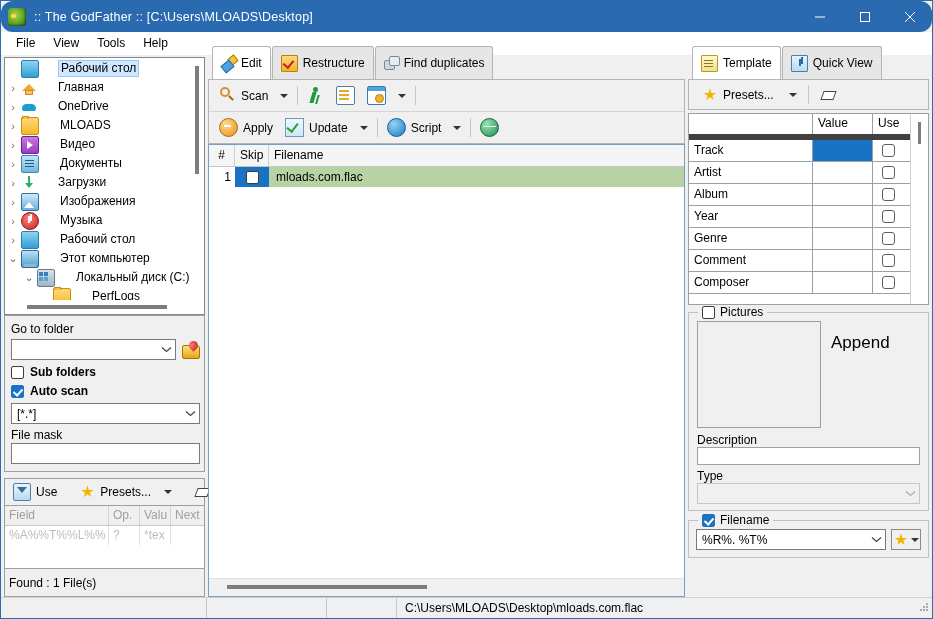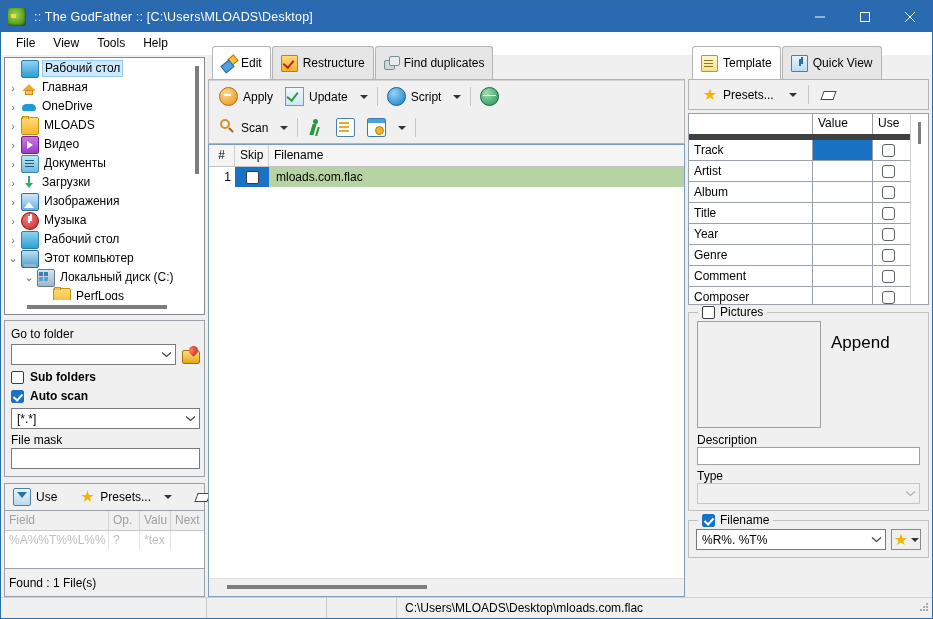--- a/index.html
+++ b/index.html
@@ -20,20 +20,21 @@
     display: flex; flex-direction: column;
   }
 
   
   .titlebar {
     height: 31px;
     background: #2a6ab0;
     display: flex; align-items: center;
     flex: 0 0 auto;
     color: #fff;
+    border-radius: 12px;
   }
   .app-icon {
     width: 18px; height: 18px;
     margin: 0 8px 0 7px;
     position: relative;
     border-radius: 3px;
     background: radial-gradient(circle at 40% 40%, #a8d84a 0%, #5fa524 55%, #2f6b12 100%);
     box-shadow: inset -1px -1px 2px rgba(0,0,0,.4);
     flex: 0 0 auto;
   }
@@ -110,20 +111,21 @@
   }
   .tnode .expander {
     width: 16px; height: 19px;
     display: flex; align-items: center; justify-content: center;
     flex: 0 0 16px;
     color: #707070;
   }
   .tnode .tlabel {
     padding: 1px 3px 1px 2px;
     line-height: 15px;
+    margin-left: 16px;
   }
   .tnode.selected .tlabel {
     background: #cde8ff;
     border: 1px solid #99c9ef;
     padding: 0 2px;
   }
   .ticon {
     width: 16px; height: 16px;
     flex: 0 0 16px;
     margin-right: 3px;
@@ -179,21 +181,20 @@
     position:absolute; left:0; right:14px; bottom:0; height:14px;
     background:#fff;
   }
   .hscroll .thumb {
     position:absolute; left:22px; top:5px; height:4px; width:140px;
     background:#7d7d7d;
   }
 
   
   .goto-block {
-    margin-top: 5px;
     border: 1px solid #9aa0a8;
     background: #f0f0f0;
     padding: 5px 4px 7px 6px;
     flex: 0 0 auto;
   }
   .lbl { font-size: 12px; color:#000; line-height: 16px; }
   .row { display:flex; align-items:center; gap:5px; }
   .combo {
     height: 21px; background:#fff;
     border:1px solid #7a7a7a;
@@ -707,20 +708,43 @@
           <span class="ic-restruct"></span>
           <span>Restructure</span>
         </div>
         <div class="tab">
           <span class="ic-dupes"></span>
           <span>Find duplicates</span>
         </div>
       </div>
 
       <div class="toolbar-block">
+        <div class="toolbar-row">
+          <div class="tb-item">
+            <span class="ic-scan"></span>
+            <span>Scan</span>
+          </div>
+          <div class="tb-item">
+            <span class="caret-dn"></span>
+          </div>
+          <div class="tsep"></div>
+          <div class="tb-item">
+            <span class="ic-runner"></span>
+          </div>
+          <div class="tb-item">
+            <span class="ic-list"></span>
+          </div>
+          <div class="tb-item">
+            <span class="ic-window"></span>
+          </div>
+          <div class="tb-item">
+            <span class="caret-dn"></span>
+          </div>
+          <div class="tsep"></div>
+        </div>
         <div class="toolbar-row second">
           <div class="tb-item">
             <span class="ic-apply"></span>
             <span>Apply</span>
           </div>
           <div class="tb-item">
             <span class="ic-update"></span>
             <span>Update</span>
           </div>
           <div class="tb-item">
@@ -731,43 +755,20 @@
             <span class="ic-script"></span>
             <span>Script</span>
           </div>
           <div class="tb-item">
             <span class="caret-dn"></span>
           </div>
           <div class="tsep"></div>
           <div class="tb-item">
             <span class="ic-globe"></span>
           </div>
-        </div>
-        <div class="toolbar-row">
-          <div class="tb-item">
-            <span class="ic-scan"></span>
-            <span>Scan</span>
-          </div>
-          <div class="tb-item">
-            <span class="caret-dn"></span>
-          </div>
-          <div class="tsep"></div>
-          <div class="tb-item">
-            <span class="ic-runner"></span>
-          </div>
-          <div class="tb-item">
-            <span class="ic-list"></span>
-          </div>
-          <div class="tb-item">
-            <span class="ic-window"></span>
-          </div>
-          <div class="tb-item">
-            <span class="caret-dn"></span>
-          </div>
-          <div class="tsep"></div>
         </div>
       </div>
 
       <div class="filelist">
         <div class="fl-head">
           <div class="fl-c-num">#</div>
           <div class="fl-c-skip">Skip</div>
           <div class="fl-c-name">Filename</div>
         </div>
         <div class="fl-body">
@@ -829,27 +830,20 @@
           </div>
           <div class="tt-row">
             <div class="tt-c-name">Artist</div>
             <div class="tt-c-val"></div>
             <div class="tt-c-use">
                 <span class="cbx"></span>
               </div>
           </div>
           <div class="tt-row">
             <div class="tt-c-name">Album</div>
-            <div class="tt-c-val"></div>
-            <div class="tt-c-use">
-                <span class="cbx"></span>
-              </div>
-          </div>
-          <div class="tt-row">
-            <div class="tt-c-name">Title</div>
             <div class="tt-c-val"></div>
             <div class="tt-c-use">
                 <span class="cbx"></span>
               </div>
           </div>
           <div class="tt-row">
             <div class="tt-c-name">Year</div>
             <div class="tt-c-val"></div>
             <div class="tt-c-use">
                 <span class="cbx"></span>

